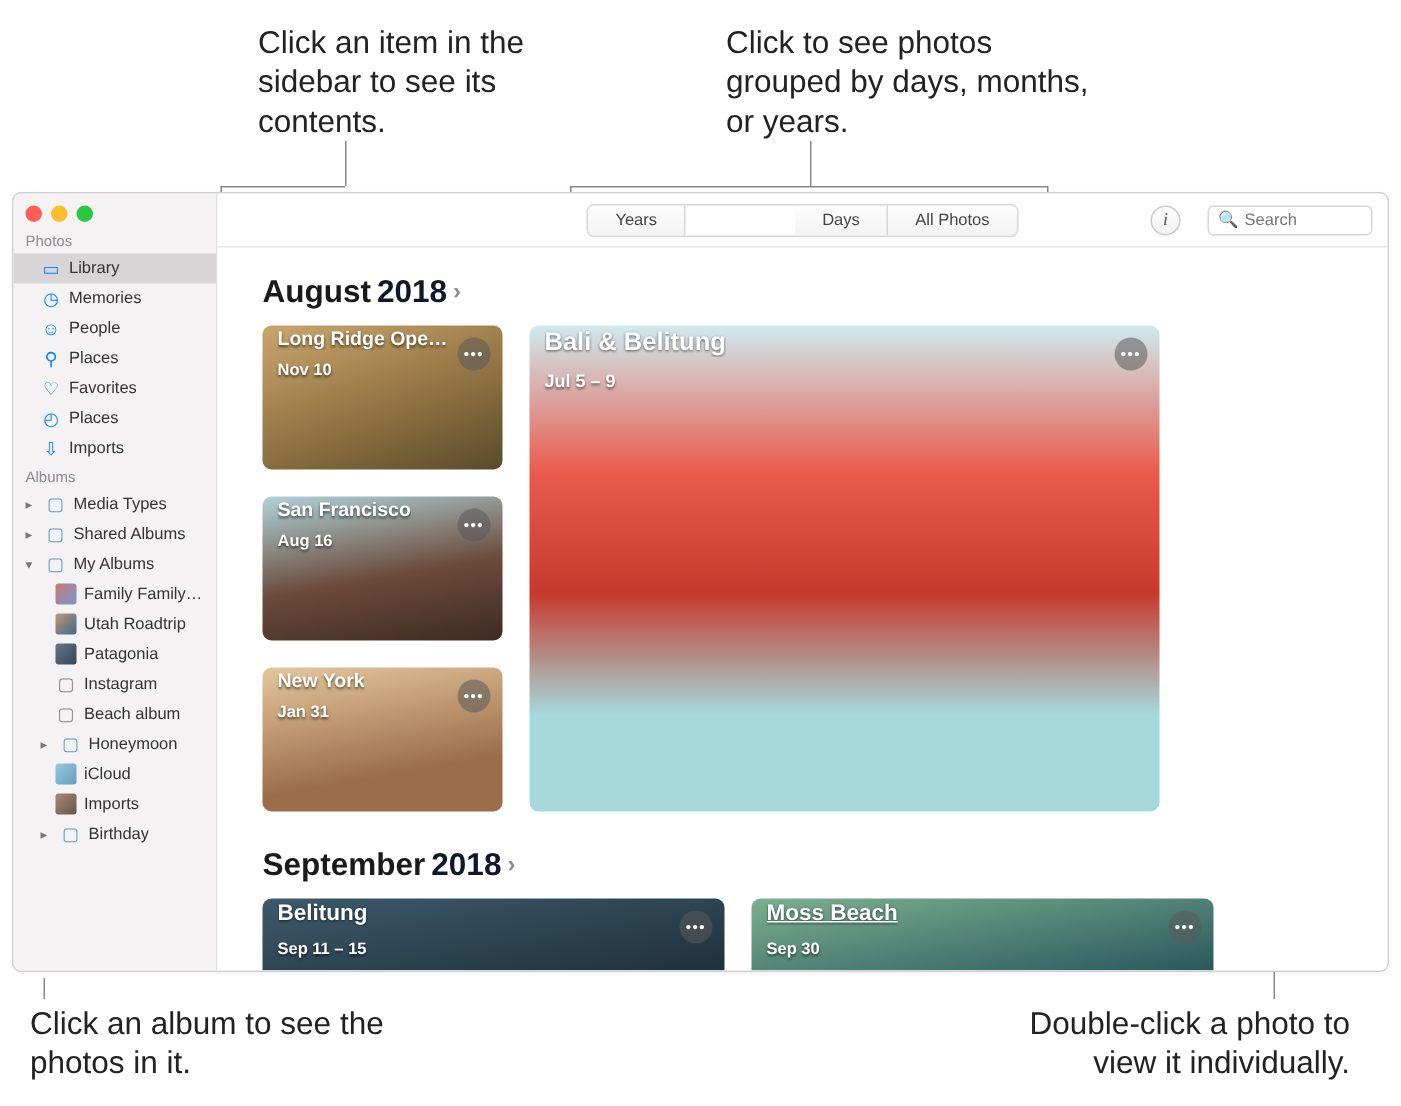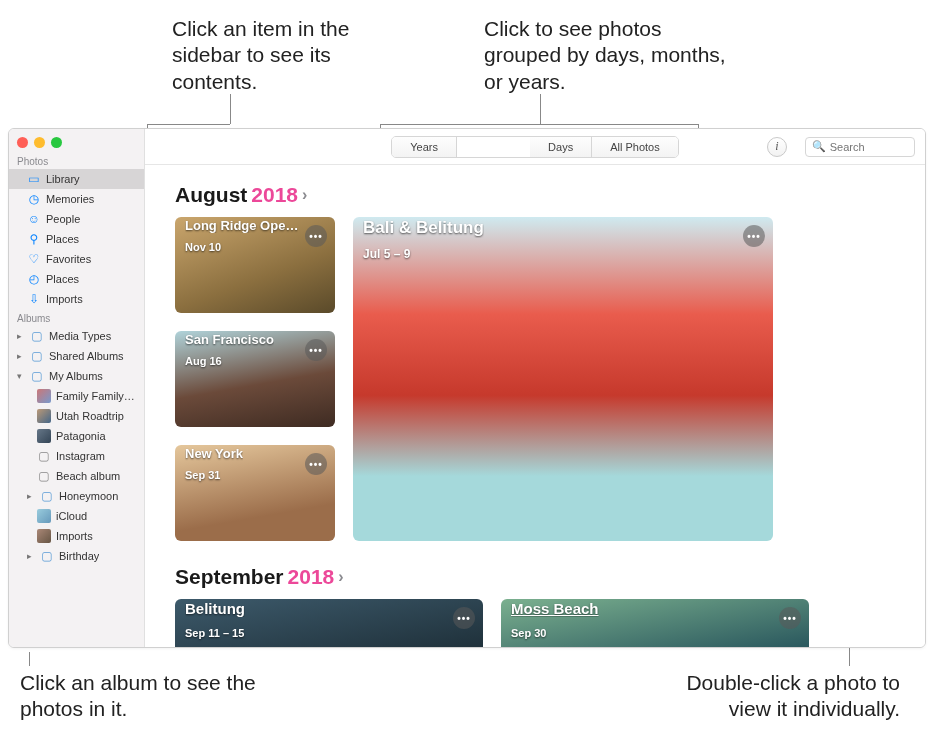--- a/index.html
+++ b/index.html
@@ -166,21 +166,21 @@
     overflow: hidden;
     padding: 12px 30px 0 30px;
   }
   .month-head {
     font-size: 21px;
     font-weight: 700;
     margin: 6px 0 10px 0;
     display:flex;align-items:center;gap:4px;
     cursor: default;
   }
-  .month-head .yr { color:#ec4899; font-weight:700; }
+  .month-head .yr { color:#0f172a; font-weight:700; }
   .month-head .chev { color:#8a8a8f; font-size:16px; }
   .grid-august {
     display:flex; gap:18px; margin-bottom:24px;
   }
   .stack-small { display:flex; flex-direction:column; gap:18px; }
   .card {
     position:relative; border-radius:6px; overflow:hidden; color:#fff;
     background:#999;
   }
   .card.small { width:160px; height:96px; }
@@ -364,21 +364,21 @@
             <div class="sub">Nov 10</div>
             <div class="more">•••</div>
           </div>
           <div class="card small bg3">
             <div class="title">San Francisco</div>
             <div class="sub">Aug 16</div>
             <div class="more">•••</div>
           </div>
           <div class="card small bg4">
             <div class="title">New York</div>
-            <div class="sub">Sep 31</div>
+            <div class="sub">Jan 31</div>
             <div class="more">•••</div>
           </div>
         </div>
         <div class="card big bg2">
           <div class="title" style="font-size:17px;">Bali &amp; Belitung</div>
           <div class="sub" style="top:30px;font-size:12px;">Jul 5 – 9</div>
           <div class="more">•••</div>
         </div>
       </div>
 

